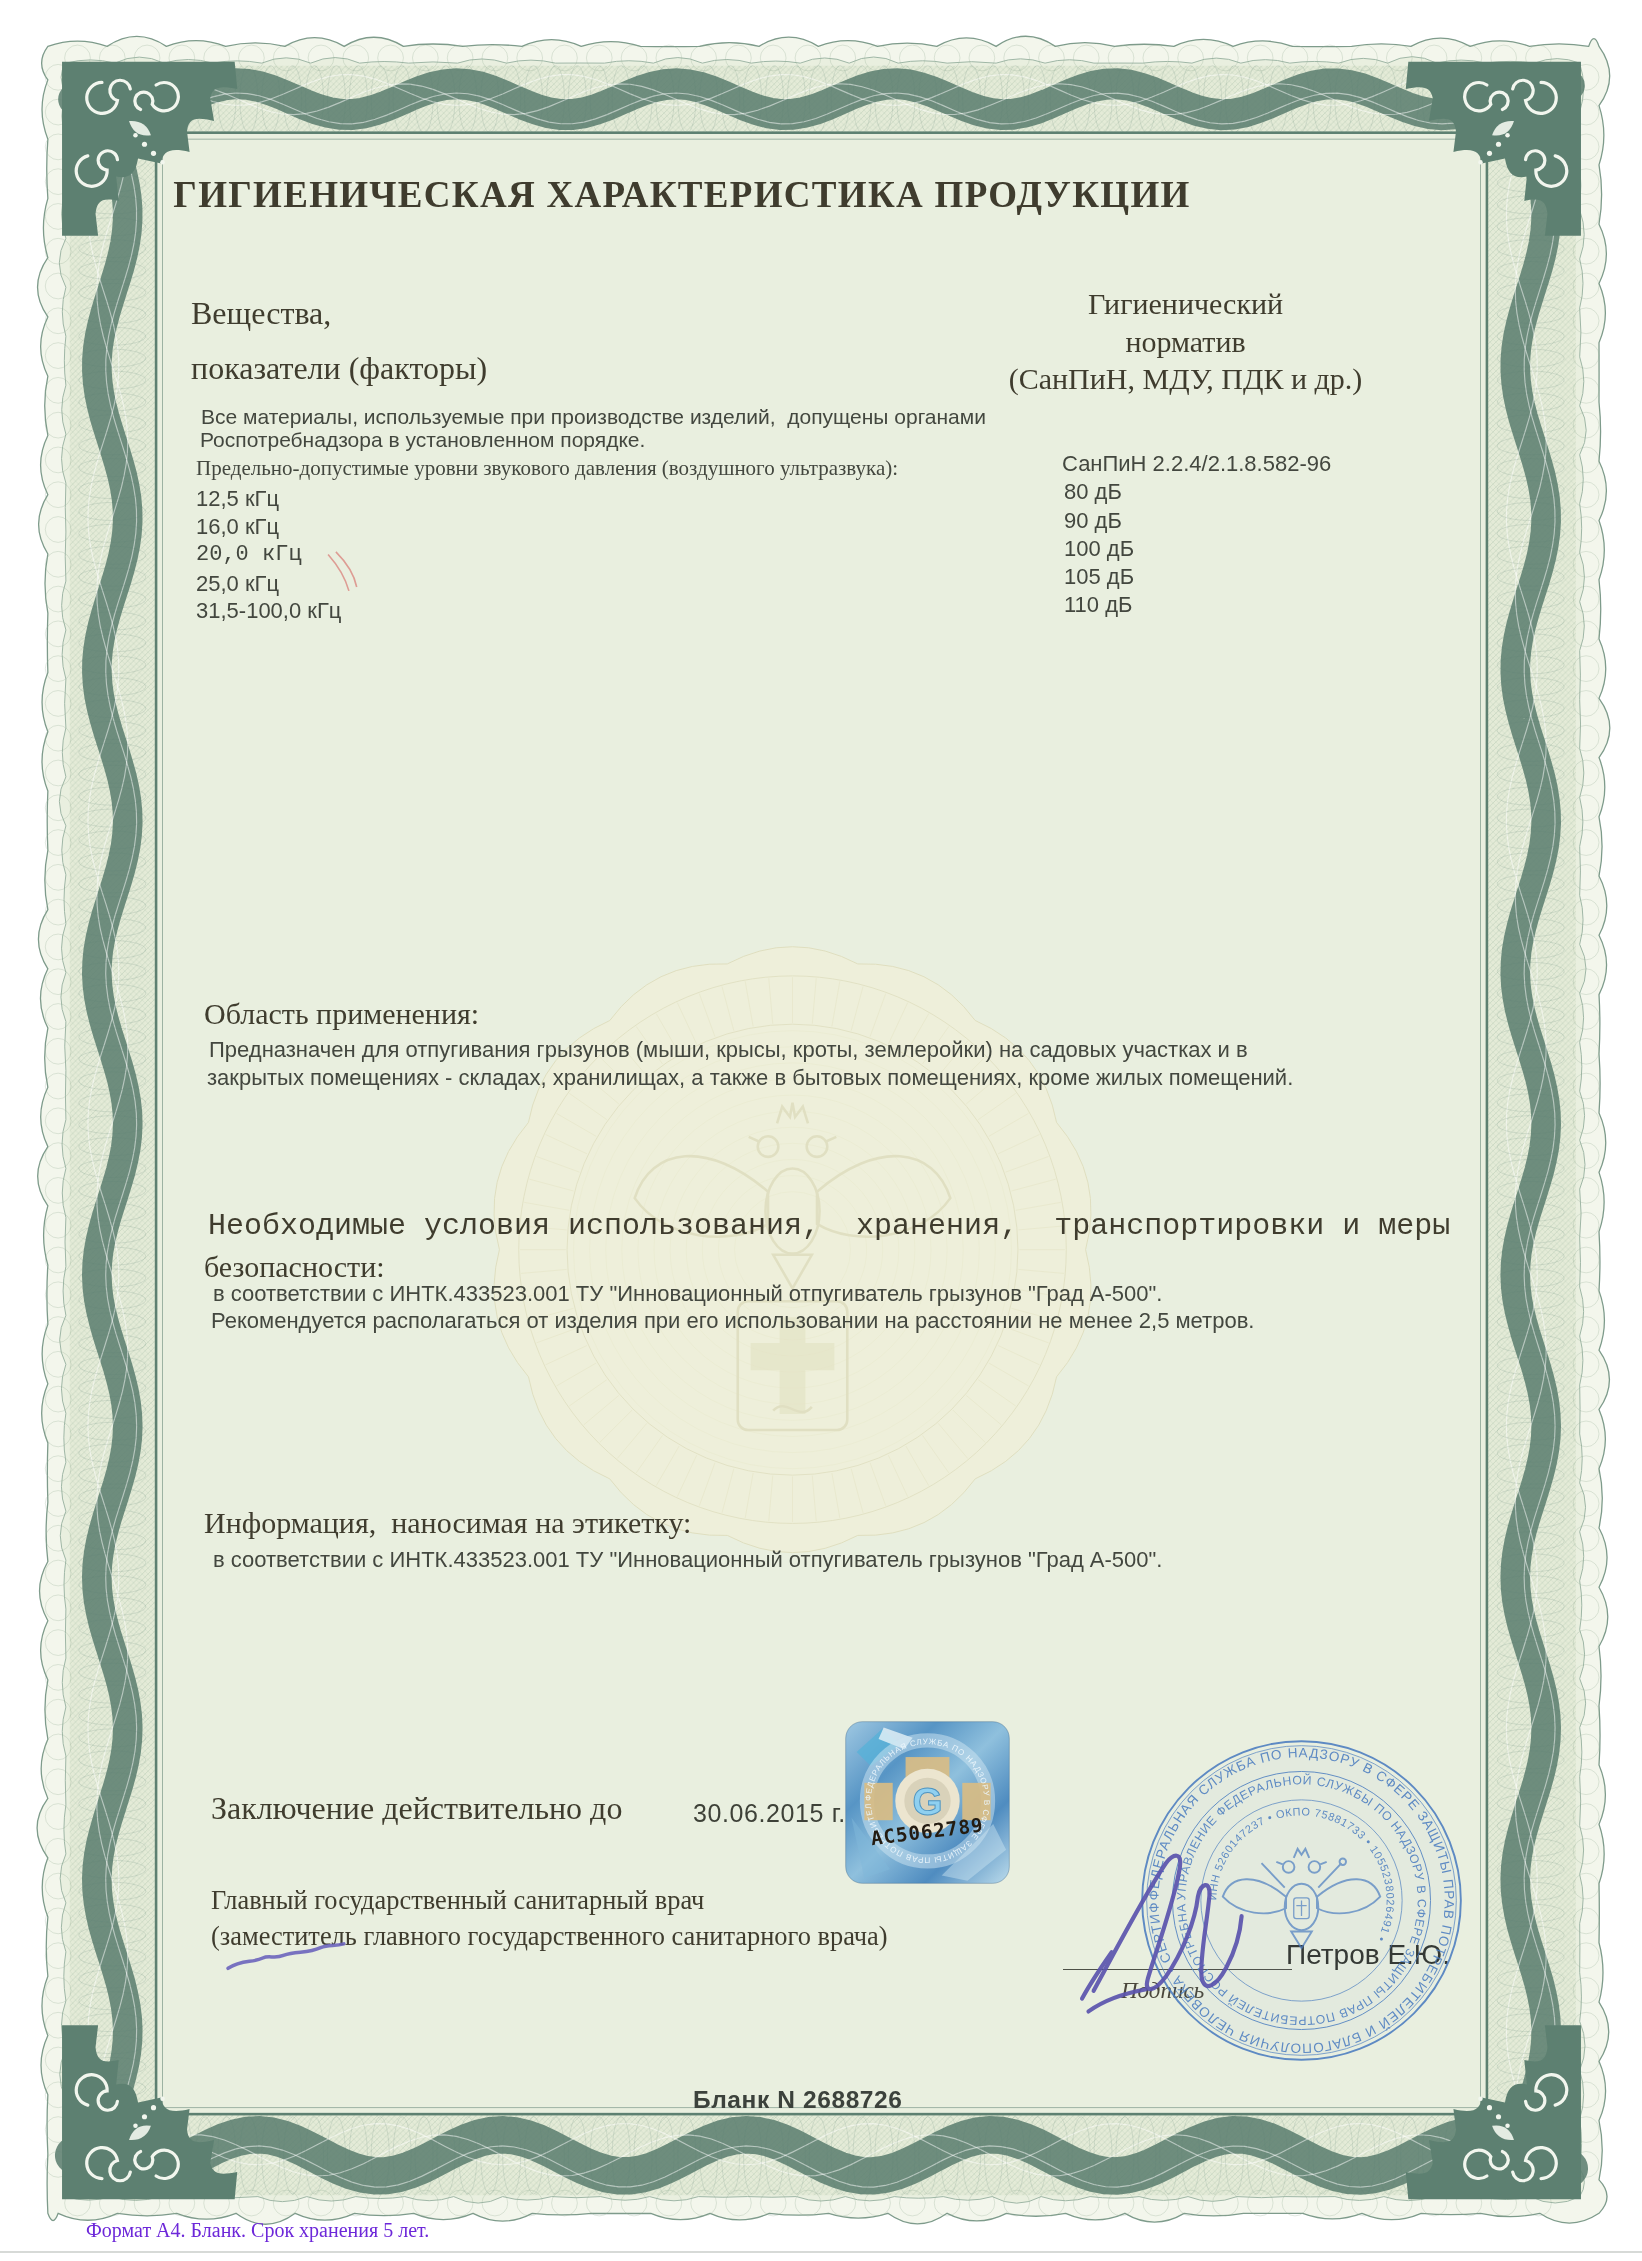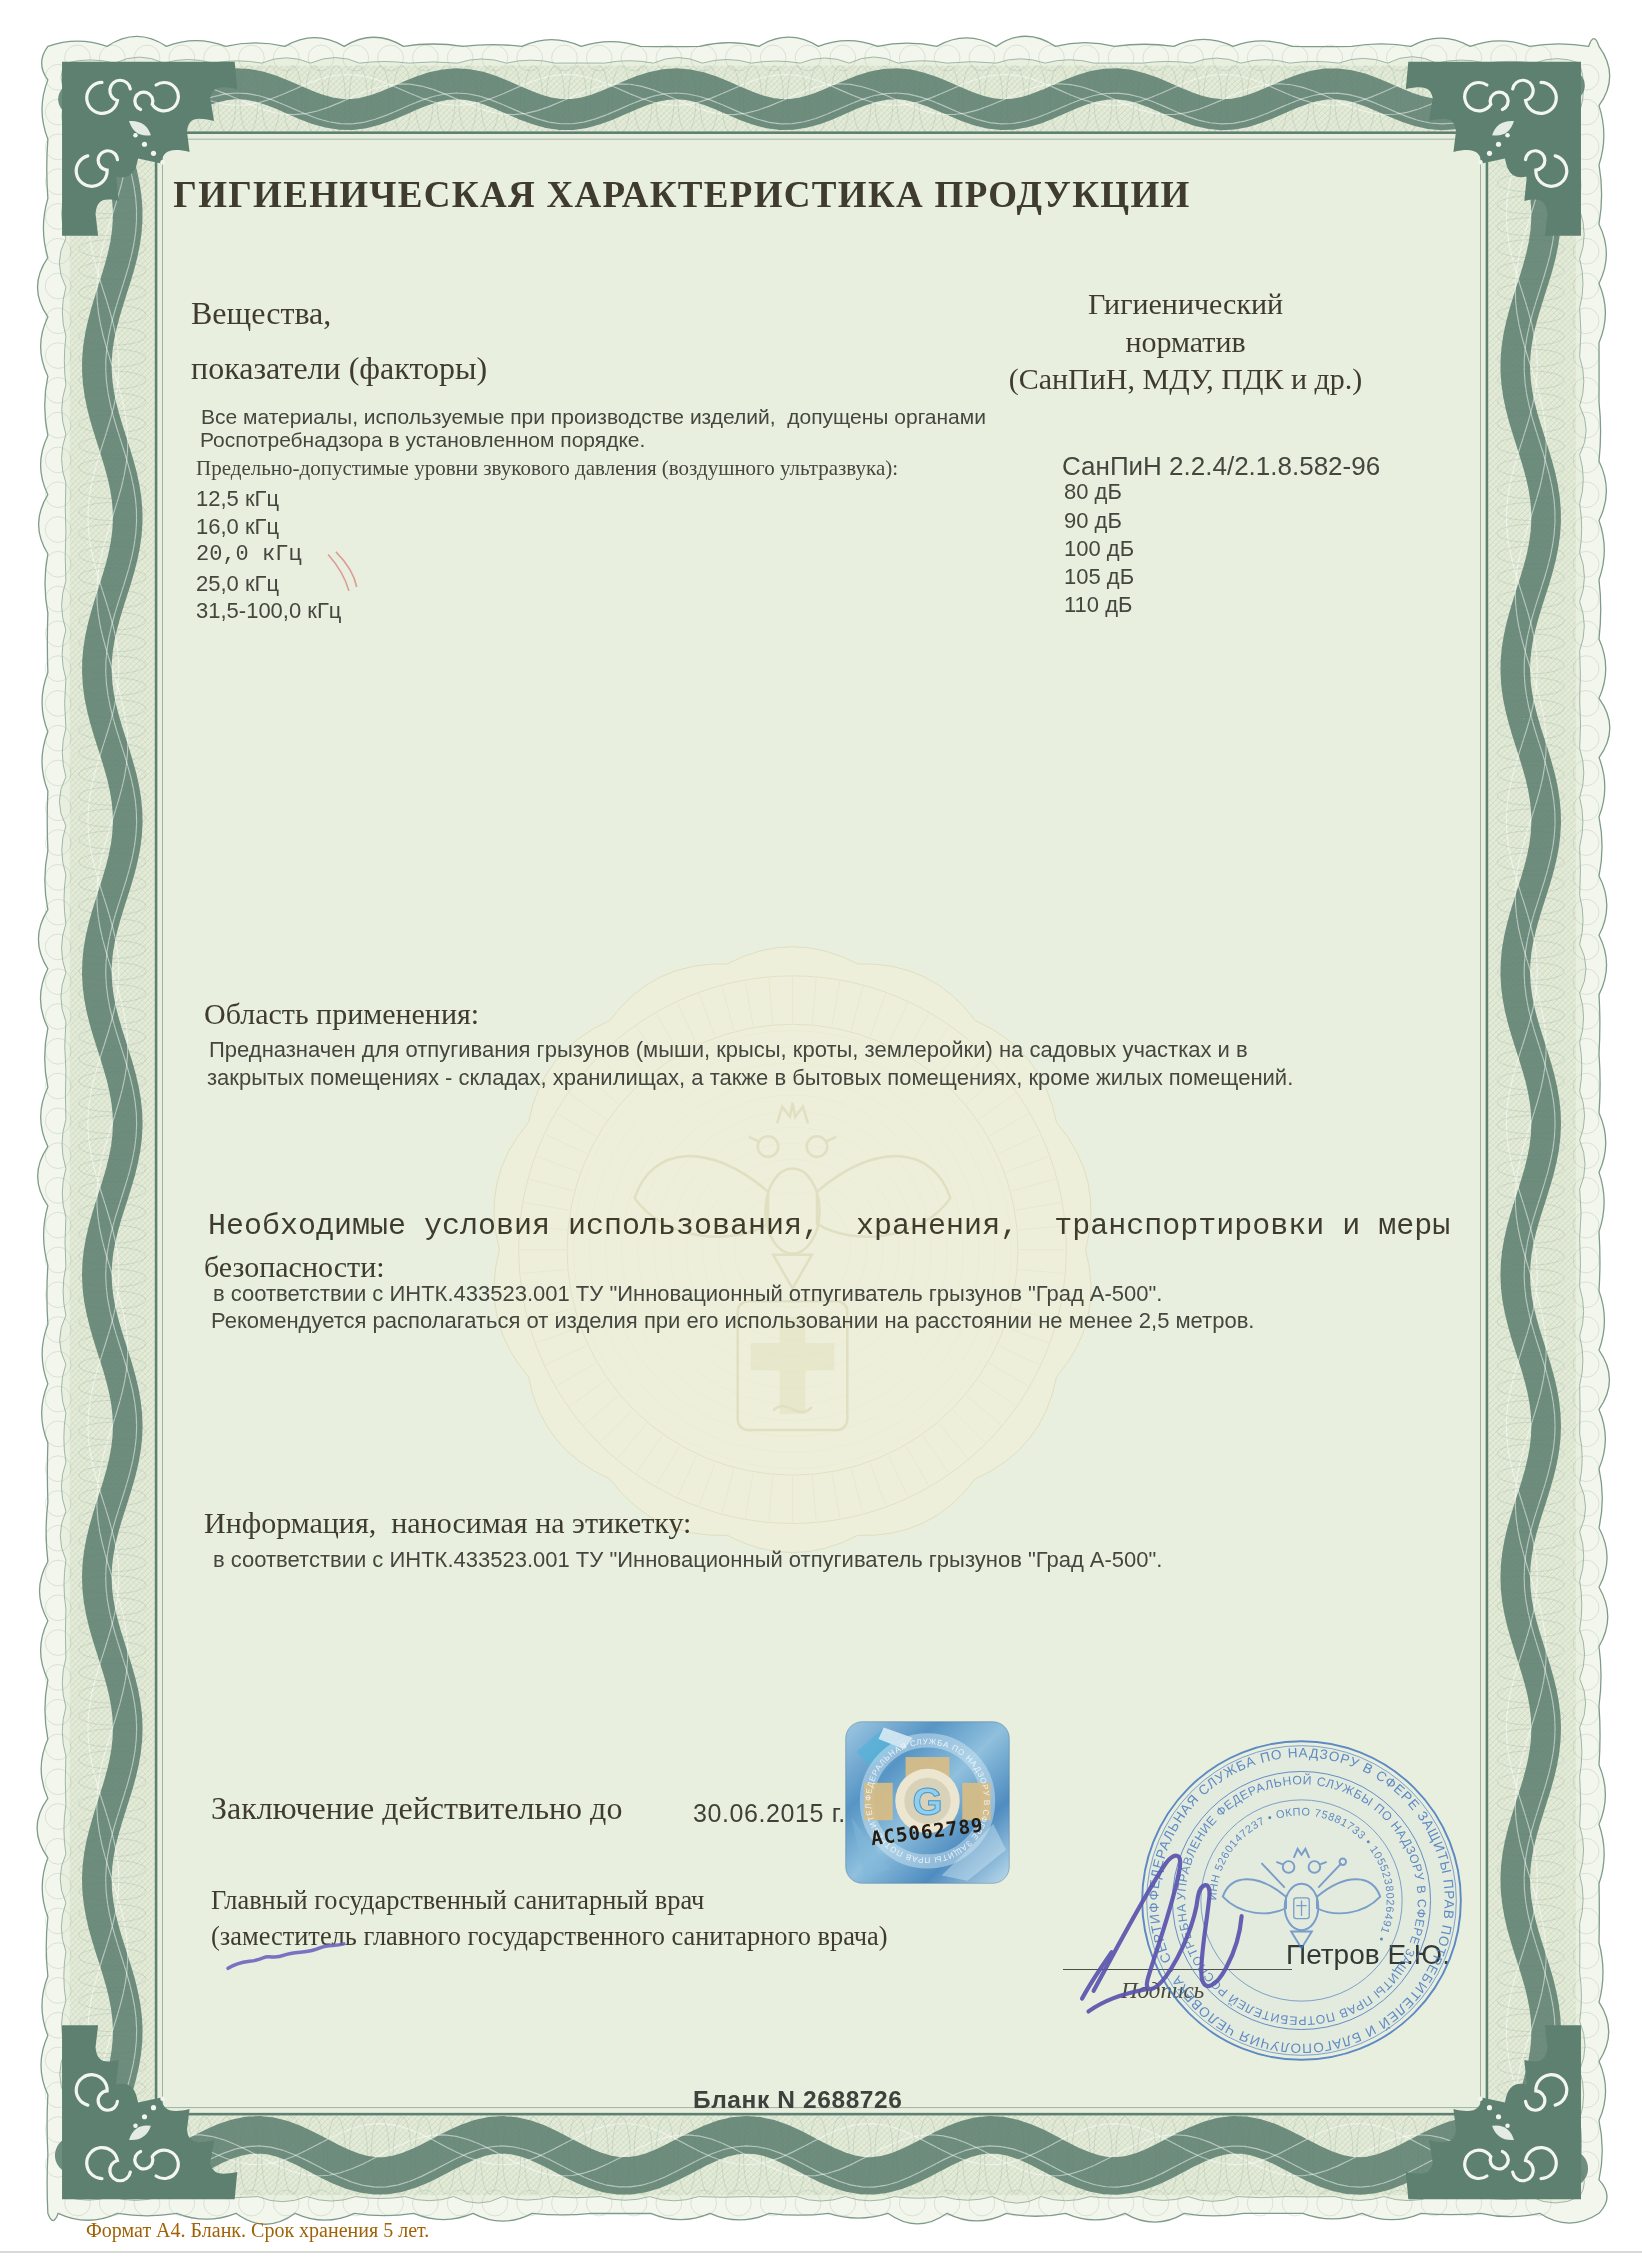--- a/index.html
+++ b/index.html
@@ -742,21 +742,21 @@
 <div class="t sans" style="left:201px;top:405px;font-size:21px;">Все материалы, используемые при производстве изделий,  допущены органами</div>
 <div class="t sans" style="left:200px;top:428px;font-size:21px;">Роспотребнадзора в установленном порядке.</div>
 <div class="t sans" style="left:196px;top:456px;font-size:21px;font-family:Liberation Serif, serif;">Предельно-допустимые уровни звукового давления (воздушного ультразвука):</div>
 
 <div class="t sans" style="left:196px;top:486px;font-size:22px;">12,5 кГц</div>
 <div class="t sans" style="left:196px;top:514px;font-size:22px;">16,0 кГц</div>
 <div class="t sans" style="left:196px;top:542px;font-size:22px;font-family:Liberation Mono, monospace;">20,0 кГц</div>
 <div class="t sans" style="left:196px;top:571px;font-size:22px;">25,0 кГц</div>
 <div class="t sans" style="left:196px;top:598px;font-size:22px;">31,5-100,0 кГц</div>
 
-<div class="t sans" style="left:1062px;top:451px;font-size:26px;text-align:center;">СанПиН 2.2.4/2.1.8.582-96</div>
+<div class="t sans" style="left:1062px;top:451px;font-size:22px;text-align:center;">СанПиН 2.2.4/2.1.8.582-96</div>
 <div class="t sans" style="left:1064px;top:479px;font-size:22px;">80 дБ</div>
 <div class="t sans" style="left:1064px;top:508px;font-size:22px;">90 дБ</div>
 <div class="t sans" style="left:1064px;top:536px;font-size:22px;">100 дБ</div>
 <div class="t sans" style="left:1064px;top:564px;font-size:22px;">105 дБ</div>
 <div class="t sans" style="left:1064px;top:592px;font-size:22px;">110 дБ</div>
 
 <div class="t serif" style="left:204px;top:997px;font-size:30px;">Область применения:</div>
 <div class="t sans" style="left:209px;top:1037px;font-size:22px;">Предназначен для отпугивания грызунов (мыши, крысы, кроты, землеройки) на садовых участках и в</div>
 <div class="t sans" style="left:207px;top:1065px;font-size:22px;">закрытых помещениях - складах, хранилищах, а также в бытовых помещениях, кроме жилых помещений.</div>
 
@@ -772,21 +772,21 @@
 <div class="t sans" style="left:693px;top:1799px;font-size:25px;letter-spacing:0.6px;color:#3e4138;">30.06.2015 г.</div>
 
 <div class="t serif" style="left:211px;top:1885px;font-size:26.4px;">Главный государственный санитарный врач</div>
 <div class="t serif" style="left:211px;top:1921px;font-size:26.4px;">(заместитель главного государственного санитарного врача)</div>
 
 <div class="sigline"></div>
 <div class="t serif" style="left:1121px;top:1978px;font-size:23px;font-style:italic;color:#4a473b;">Подпись</div>
 <div class="t sans" style="left:1286px;top:1939px;font-size:28px;color:#33362f;">Петров Е.Ю.</div>
 
 <div class="t sans" style="left:693px;top:2086px;font-size:24.5px;font-weight:700;letter-spacing:0.6px;color:#3c423c;">Бланк N 2688726</div>
-<div class="t serif" style="left:86px;top:2219px;font-size:20px;color:#a16207;">Формат А4. Бланк. Срок хранения 5 лет.</div>
+<div class="t serif" style="left:86px;top:2219px;font-size:20px;color:#6d28d9;">Формат А4. Бланк. Срок хранения 5 лет.</div>
 
 <svg id="holo" style="left:845px;top:1721px;" width="165" height="163" viewBox="0 0 256 253">
   <defs>
     <linearGradient id="hg" x1="0" y1="0" x2="1" y2="1">
       <stop offset="0" stop-color="#9fc8e2"></stop>
         <stop offset=".28" stop-color="#5795c5"></stop>
       <stop offset=".5" stop-color="#8fc0dd"></stop>
         <stop offset=".74" stop-color="#4f8cc0"></stop>
       <stop offset="1" stop-color="#bcdcec"></stop>
     </linearGradient>

